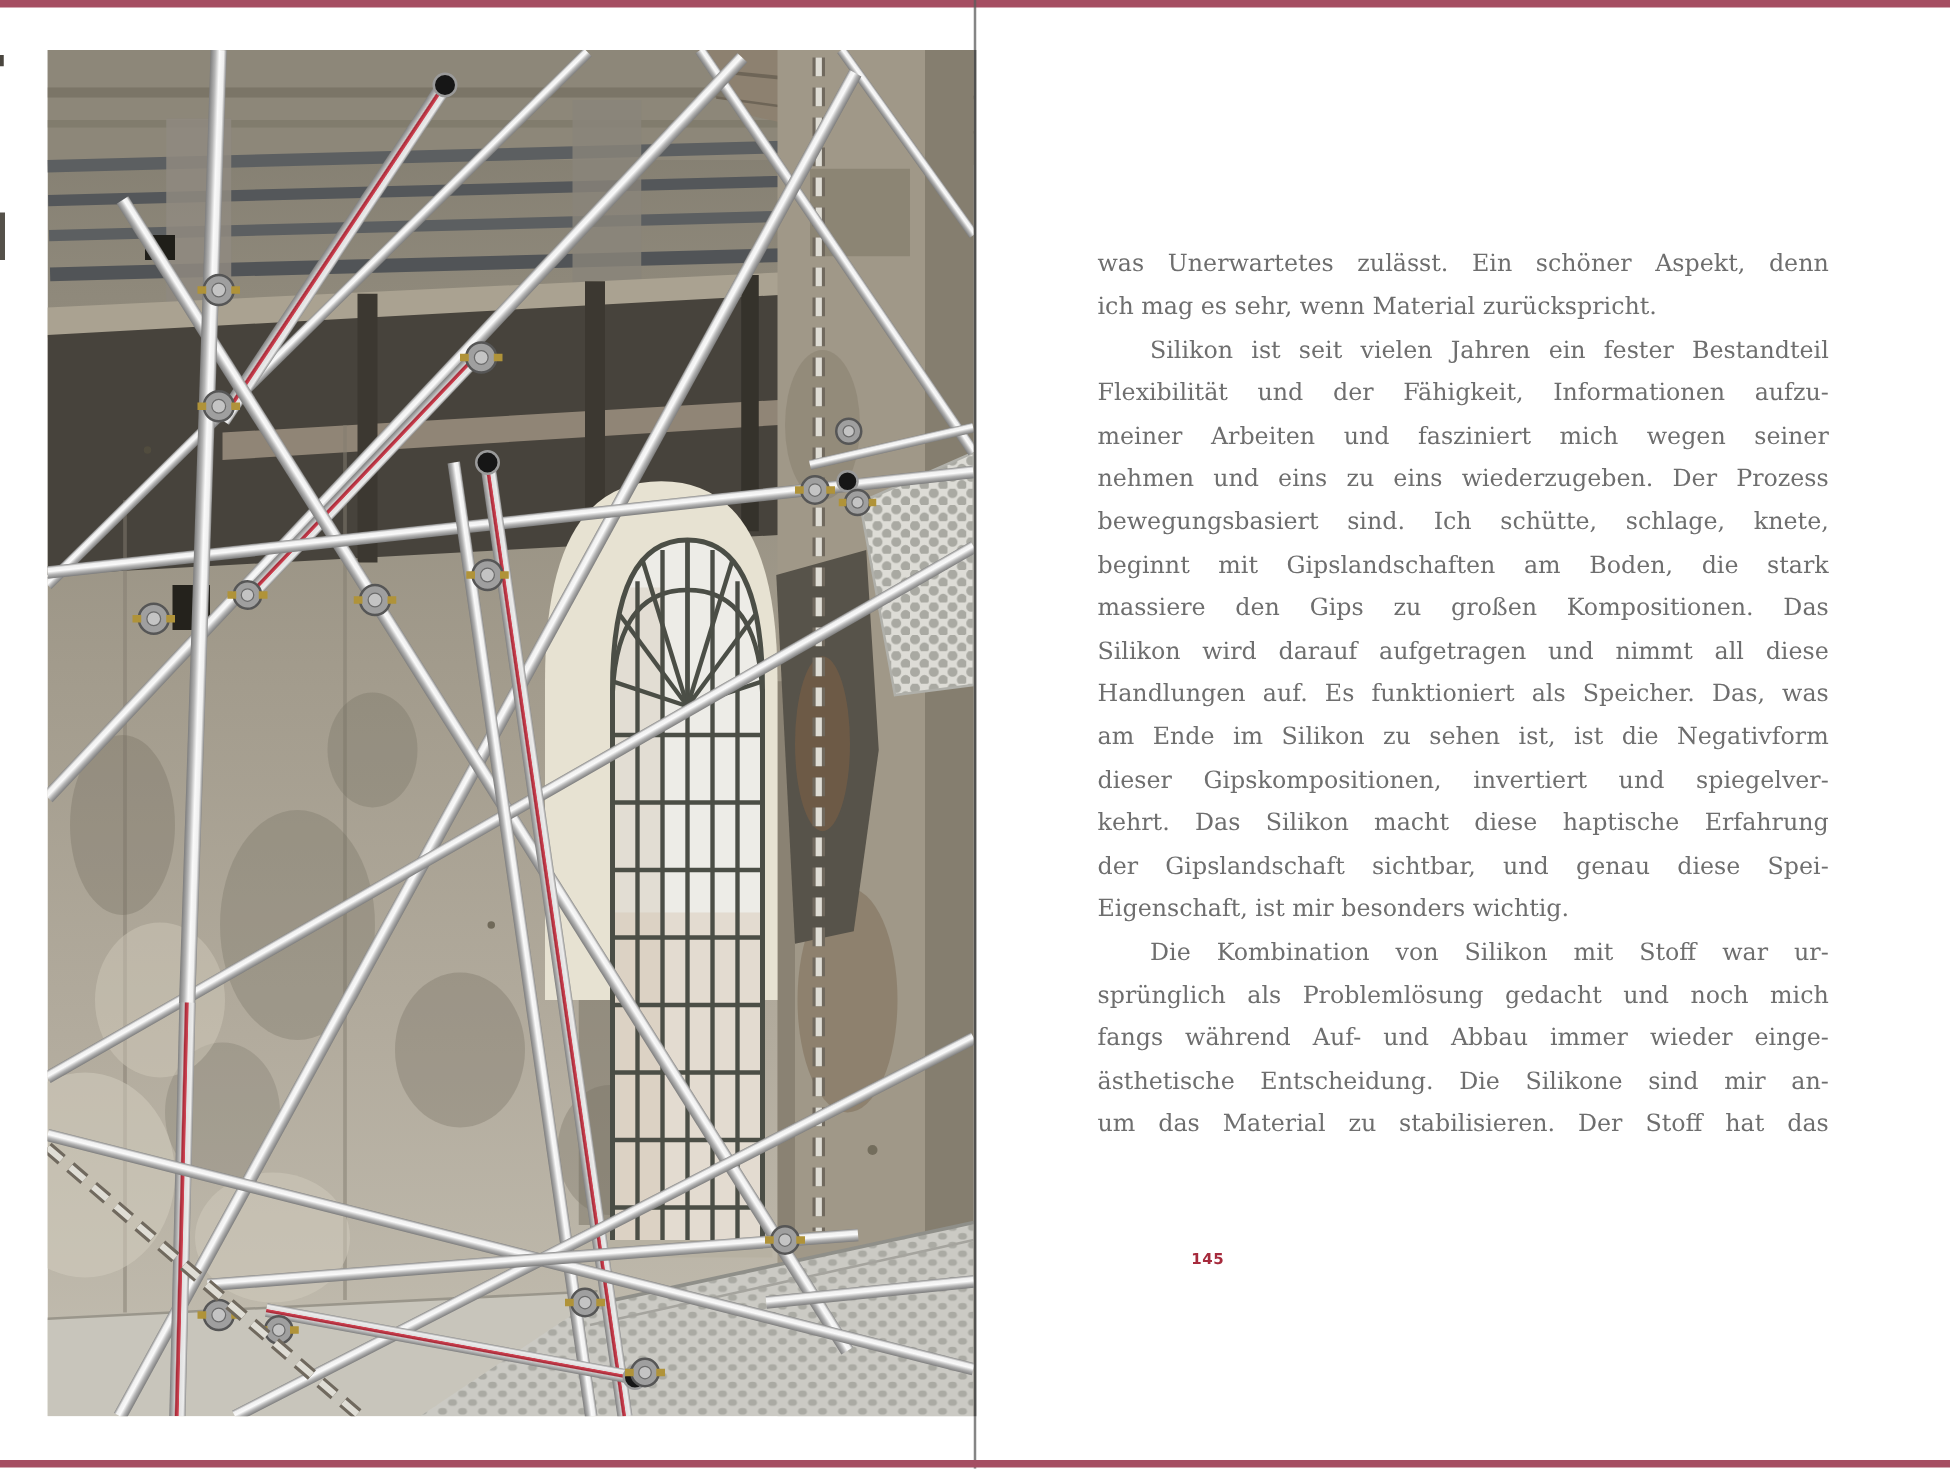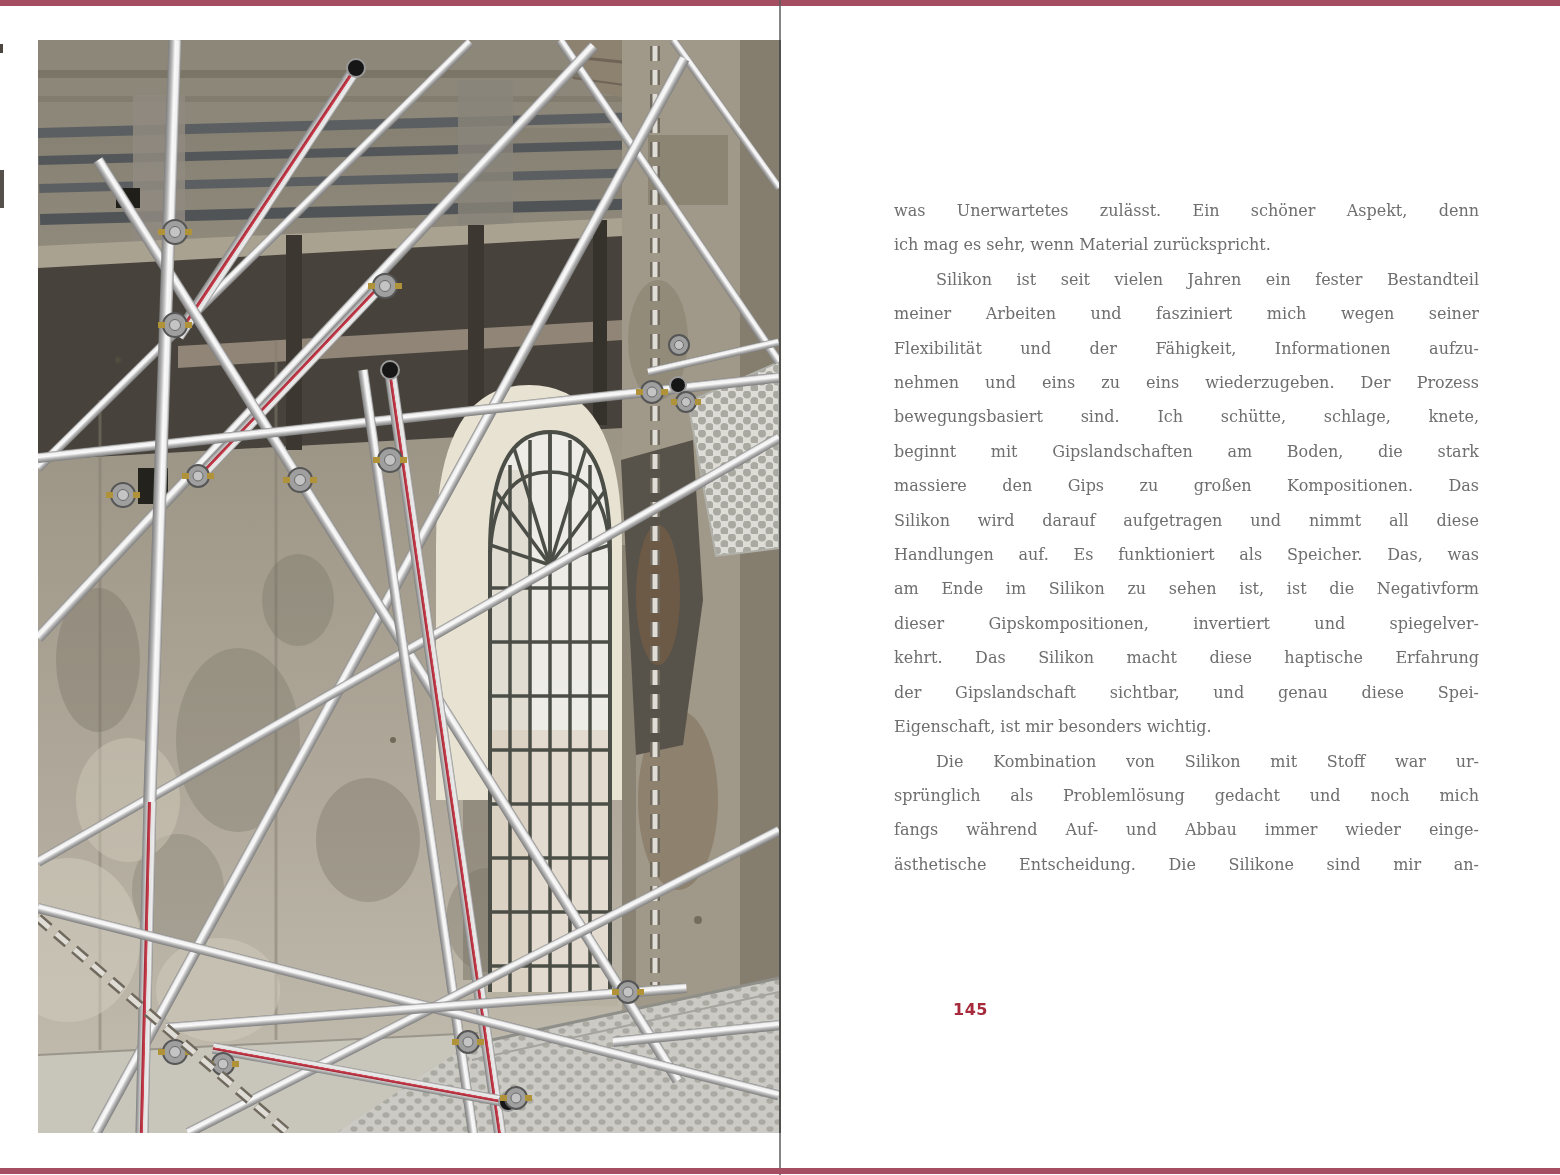--- a/index.html
+++ b/index.html
@@ -12,29 +12,29 @@
   .bar.top{top:0;}
   .bar.bottom{top:1168px;}
   .gutter{position:absolute;left:779px;top:0;width:2px;height:1175px;background:var(--gutter);opacity:.75;}
   .photo{position:absolute;left:38px;top:40px;width:741px;height:1093px;margin:0;border-right:2px solid #2e2c29;}
   .photo svg{display:block;}
   .edge-mark{position:absolute;background:#4a463f;}
   .edge-mark.m1{left:0;top:44px;width:3px;height:9px;}
   .edge-mark.m2{left:0;top:170px;width:4px;height:38px;background:#55514a;}
   .text-block{
     position:absolute;left:878px;top:194px;width:585px;
-    font-size:16px;line-height:34.4px;color:var(--body);margin-left:16px;
+    font-size:19px;line-height:34.4px;color:var(--body);
   }
   .line{text-align:justify;text-align-last:justify;}
   .line.endline{text-align-last:left;}
   .line.indent{text-indent:42px;}
   .page-number{
     position:absolute;left:953px;top:1000px;
     font-family:"DejaVu Sans","Liberation Sans",sans-serif;
-    font-weight:bold;font-size:16px;color:var(--pgnum);letter-spacing:.5px;text-align:center;
+    font-weight:bold;font-size:12px;color:var(--pgnum);letter-spacing:.5px;text-align:center;
   }
 </style>
 </head>
 <body style="--accent: #a54e62; --pgnum: #a62a3c; --body: #6e6e6e; --gutter: #5c5c5c;">
 
 <div class="bar top"></div>
 
 <div>
   <div class="edge-mark m1"></div>
   <div class="edge-mark m2"></div>
@@ -365,34 +365,35 @@
   </figure>
 </div>
 
 <div class="gutter"></div>
 
 <div>
   <div class="text-block">
       <div class="line">was Unerwartetes zulässt. Ein schöner Aspekt, denn</div>
       <div class="line endline">ich mag es sehr, wenn Material zurückspricht.</div>
       <div class="line indent">Silikon ist seit vielen Jahren ein fester Bestandteil</div>
+      <div class="line">Flexibilität und der Fähigkeit, Informationen aufzu-</div>
       <div class="line">meiner Arbeiten und fasziniert mich wegen seiner</div>
-      <div class="line">Flexibilität und der Fähigkeit, Informationen aufzu-</div>
       <div class="line">nehmen und eins zu eins wiederzugeben. Der Prozess</div>
       <div class="line">bewegungsbasiert sind. Ich schütte, schlage, knete,</div>
       <div class="line">beginnt mit Gipslandschaften am Boden, die stark</div>
       <div class="line">massiere den Gips zu großen Kompositionen. Das</div>
       <div class="line">Silikon wird darauf aufgetragen und nimmt all diese</div>
       <div class="line">Handlungen auf. Es funktioniert als Speicher. Das, was</div>
       <div class="line">am Ende im Silikon zu sehen ist, ist die Negativform</div>
       <div class="line">dieser Gipskompositionen, invertiert und spiegelver-</div>
       <div class="line">kehrt. Das Silikon macht diese haptische Erfahrung</div>
       <div class="line">der Gipslandschaft sichtbar, und genau diese Spei-</div>
       <div class="line endline">Eigenschaft, ist mir besonders wichtig.</div>
       <div class="line indent">Die Kombination von Silikon mit Stoff war ur-</div>
       <div class="line">sprünglich als Problemlösung gedacht und noch mich</div>
       <div class="line">fangs während Auf- und Abbau immer wieder einge-</div>
       <div class="line">ästhetische Entscheidung. Die Silikone sind mir an-</div>
+      <div class="line">um das Material zu stabilisieren. Der Stoff hat das</div>
     </div>
   <div class="page-number">145</div>
 </div>
 
 <div class="bar bottom"></div>
 
 </body></html>

